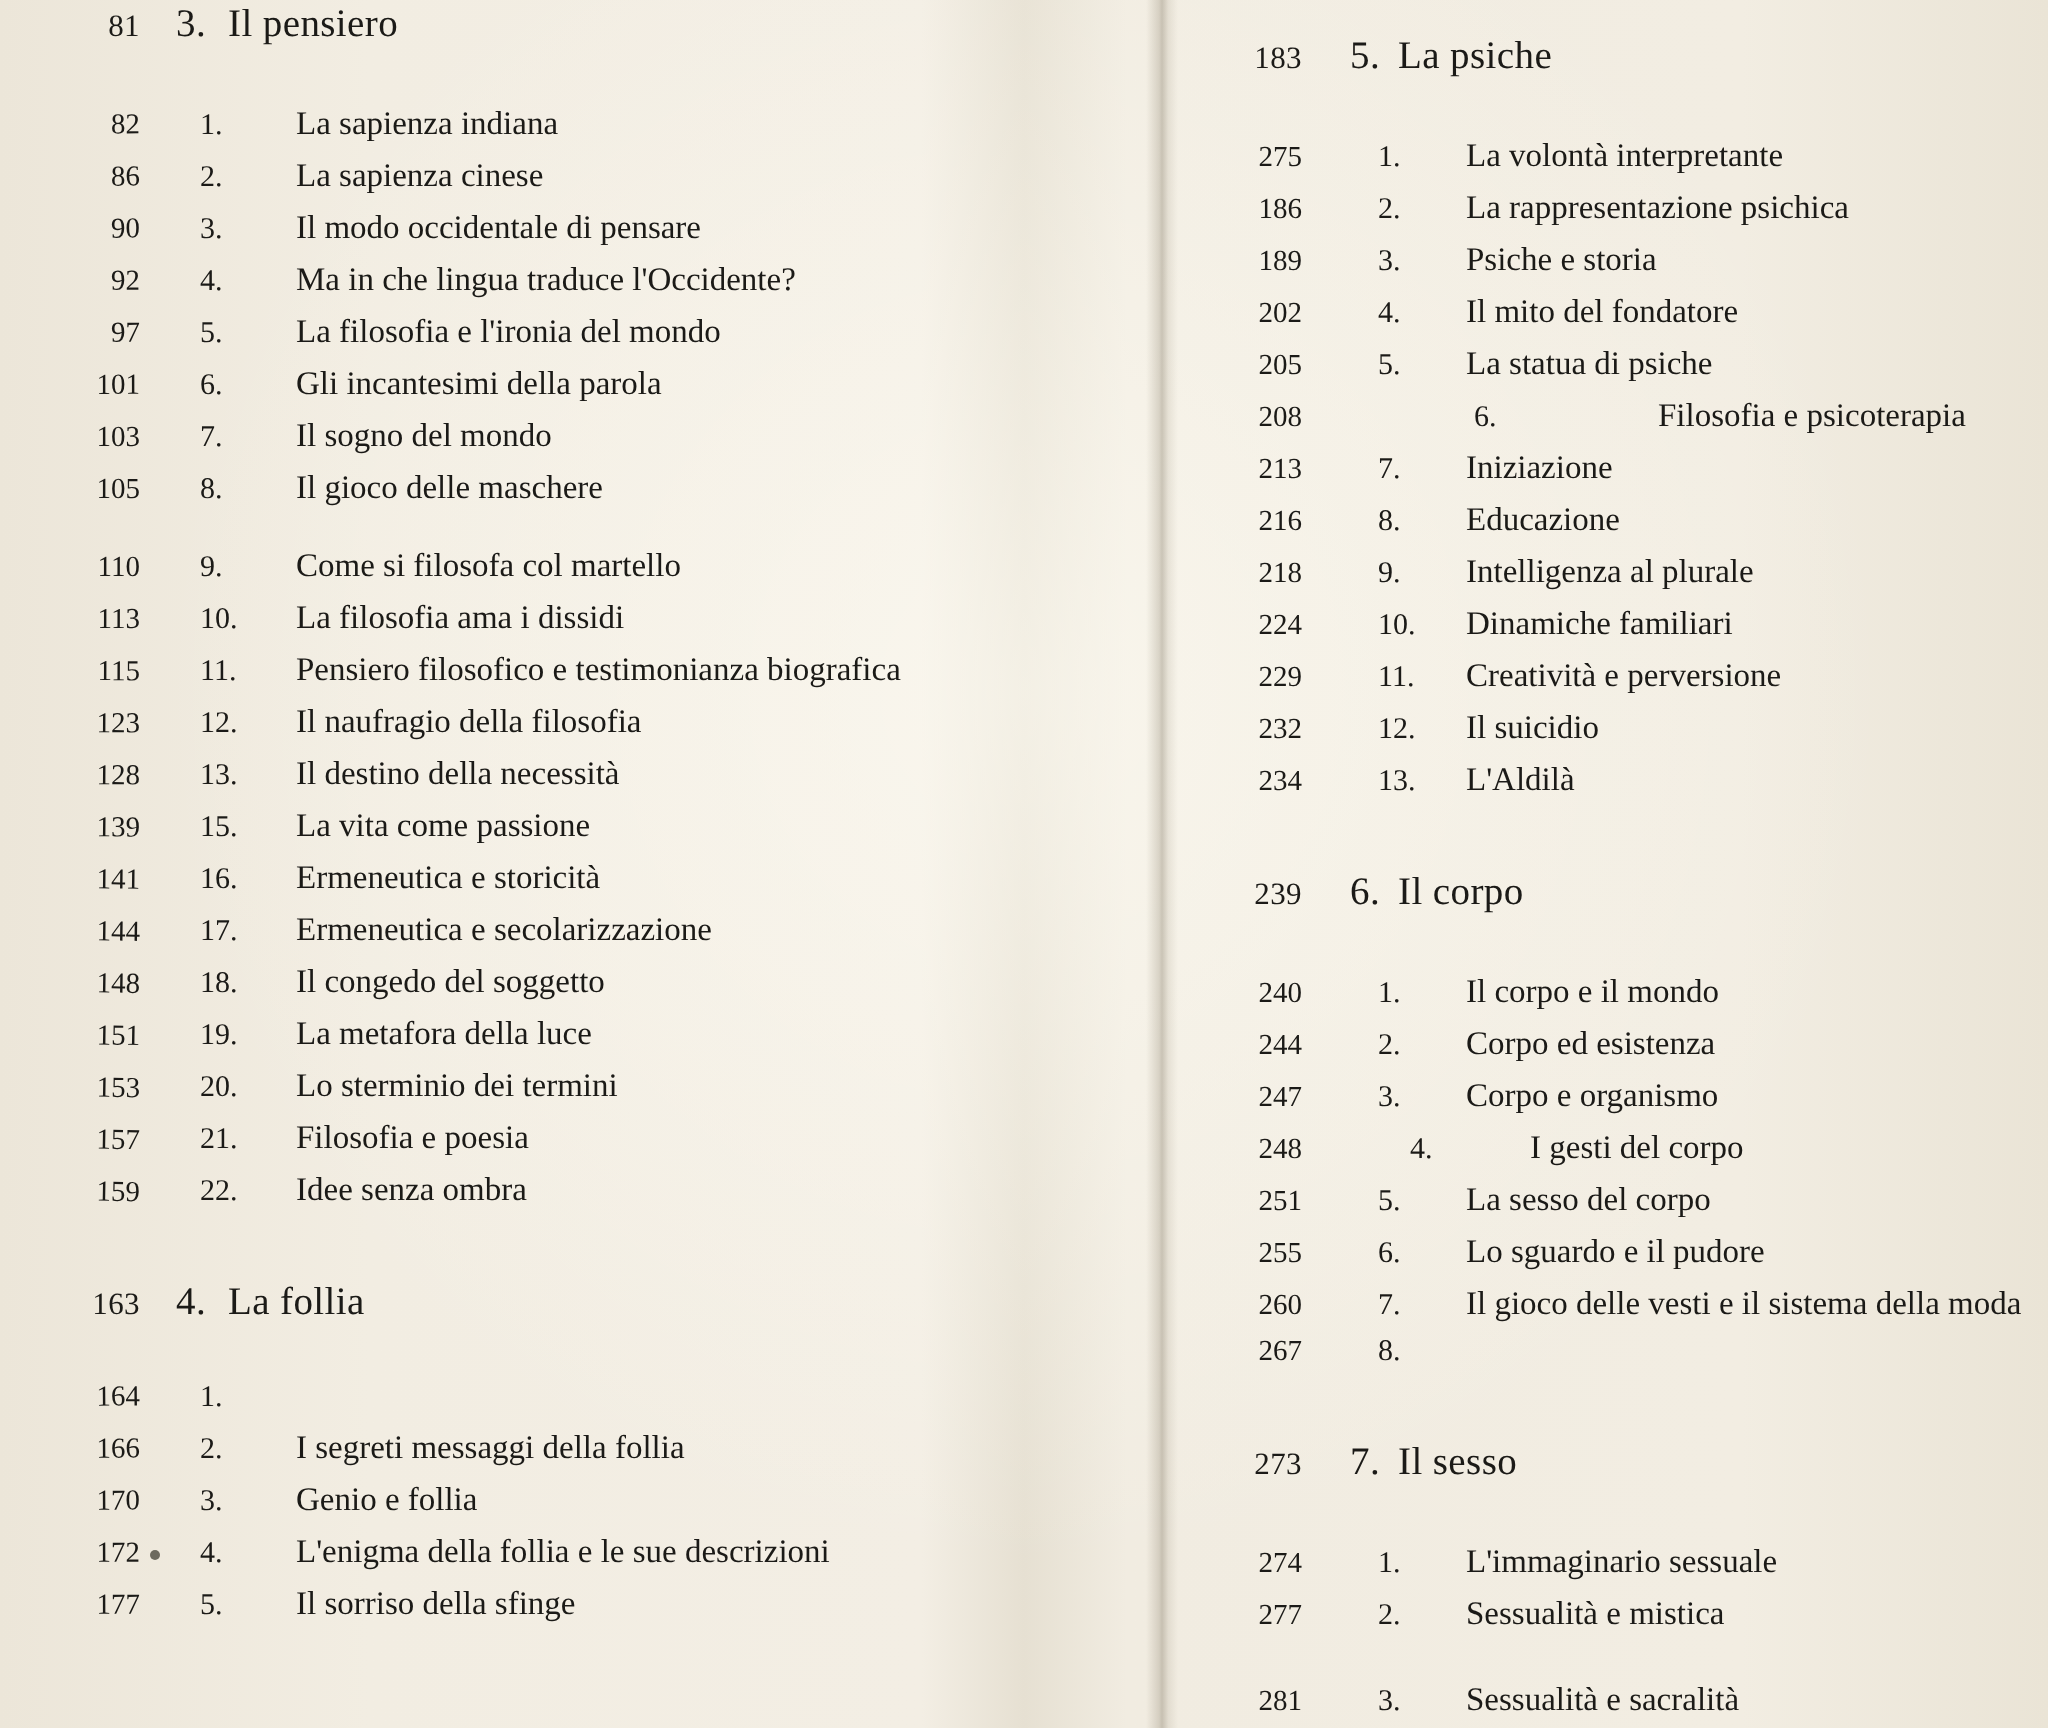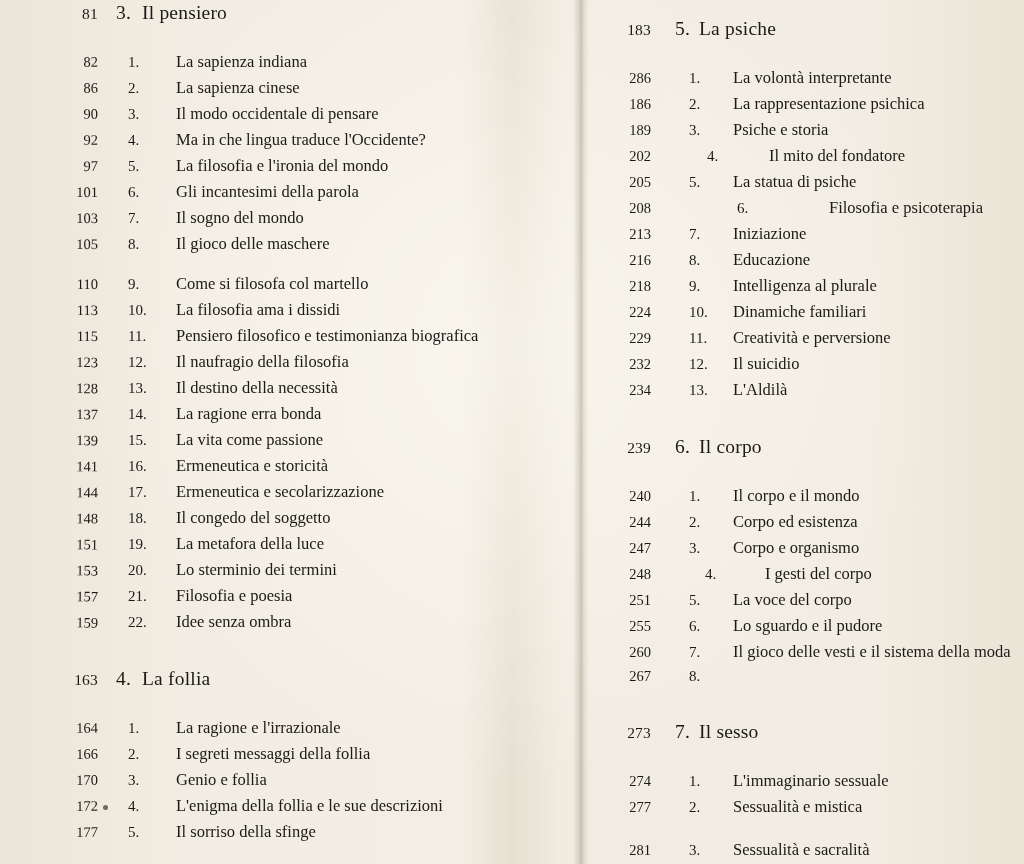--- a/index.html
+++ b/index.html
@@ -117,21 +117,21 @@
     background: #6d6a5e;
   }
 </style>
 </head>
 <body>
 
 <div class="page"></div>
 <div class="gutter"></div>
 
 <div class="col col-left">
-  <div class="entries" id="left-entries" style="padding-top:2px;padding-left:28px;">
+  <div class="entries" id="left-entries" style="padding-top:2px;">
       <div class="chapter">
         <span class="pg">81</span>
         <span class="num">3.</span>
         <span class="ttl">Il pensiero</span>
       </div>
       <div class="rowgap-md"></div>
       <div class="section" style="position: relative;">
         <span class="pg" style="transform: rotate(-0.6deg);">82</span>
         <span class="num">1.</span>
         <span class="ttl">La sapienza indiana</span>
@@ -190,25 +190,20 @@
         <span class="pg" style="transform: rotate(0.28deg);">123</span>
         <span class="num">12.</span>
         <span class="ttl">Il naufragio della filosofia</span>
       </div>
       <div class="section" style="position: relative;">
         <span class="pg" style="transform: rotate(0.36deg);">128</span>
         <span class="num">13.</span>
         <span class="ttl">Il destino della necessità</span>
       </div>
       <div class="section" style="position: relative;">
-        <span class="pg" style="transform: rotate(0.44deg);">137</span>
-        <span class="num">14.</span>
-        <span class="ttl">La ragione erra bonda</span>
-      </div>
-      <div class="section" style="position: relative;">
         <span class="pg" style="transform: rotate(0.52deg);">139</span>
         <span class="num">15.</span>
         <span class="ttl">La vita come passione</span>
       </div>
       <div class="section" style="position: relative;">
         <span class="pg" style="transform: rotate(0.6deg);">141</span>
         <span class="num">16.</span>
         <span class="ttl">Ermeneutica e storicità</span>
       </div>
       <div class="section" style="position: relative;">
@@ -244,21 +239,20 @@
       <div class="rowgap-lg"></div>
       <div class="chapter">
         <span class="pg">163</span>
         <span class="num">4.</span>
         <span class="ttl">La follia</span>
       </div>
       <div class="rowgap-md"></div>
       <div class="section" style="position: relative;">
         <span class="pg" style="transform: rotate(-0.6deg);">164</span>
         <span class="num">1.</span>
-        <span class="ttl">La ragione e l'irrazionale</span>
       </div>
       <div class="section" style="position: relative;">
         <span class="pg" style="transform: rotate(-0.52deg);">166</span>
         <span class="num">2.</span>
         <span class="ttl">I segreti messaggi della follia</span>
       </div>
       <div class="section" style="position: relative;">
         <span class="pg" style="transform: rotate(-0.44deg);">170</span>
         <span class="num">3.</span>
         <span class="ttl">Genio e follia</span>
@@ -279,35 +273,35 @@
 
 <div class="col col-right">
   <div class="entries" id="right-entries" style="padding-top:18px;">
       <div class="chapter">
         <span class="pg">183</span>
         <span class="num">5.</span>
         <span class="ttl">La psiche</span>
       </div>
       <div class="rowgap-md"></div>
       <div class="section" style="position: relative;">
-        <span class="pg">286</span>
+        <span class="pg">275</span>
         <span class="num">1.</span>
         <span class="ttl">La volontà interpretante</span>
       </div>
       <div class="section" style="position: relative;">
         <span class="pg">186</span>
         <span class="num">2.</span>
         <span class="ttl">La rappresentazione psichica</span>
       </div>
       <div class="section" style="position: relative;">
         <span class="pg">189</span>
         <span class="num">3.</span>
         <span class="ttl">Psiche e storia</span>
       </div>
-      <div class="section" style="position: relative; gap: 18px;">
+      <div class="section" style="position: relative;">
         <span class="pg">202</span>
         <span class="num">4.</span>
         <span class="ttl">Il mito del fondatore</span>
       </div>
       <div class="section" style="position: relative;">
         <span class="pg">205</span>
         <span class="num">5.</span>
         <span class="ttl">La statua di psiche</span>
       </div>
       <div class="section" style="position: relative; gap: 48px;">
@@ -373,21 +367,21 @@
         <span class="ttl">Corpo e organismo</span>
       </div>
       <div class="section" style="position: relative; gap: 16px;">
         <span class="pg">248</span>
         <span class="num">4.</span>
         <span class="ttl">I gesti del corpo</span>
       </div>
       <div class="section" style="position: relative;">
         <span class="pg">251</span>
         <span class="num">5.</span>
-        <span class="ttl">La voce del corpo</span>
+        <span class="ttl">La sesso del corpo</span>
       </div>
       <div class="section" style="position: relative;">
         <span class="pg">255</span>
         <span class="num">6.</span>
         <span class="ttl">Lo sguardo e il pudore</span>
       </div>
       <div class="section" style="position: relative;">
         <span class="pg">260</span>
         <span class="num">7.</span>
         <span class="ttl">Il gioco delle vesti e il sistema della moda</span>

